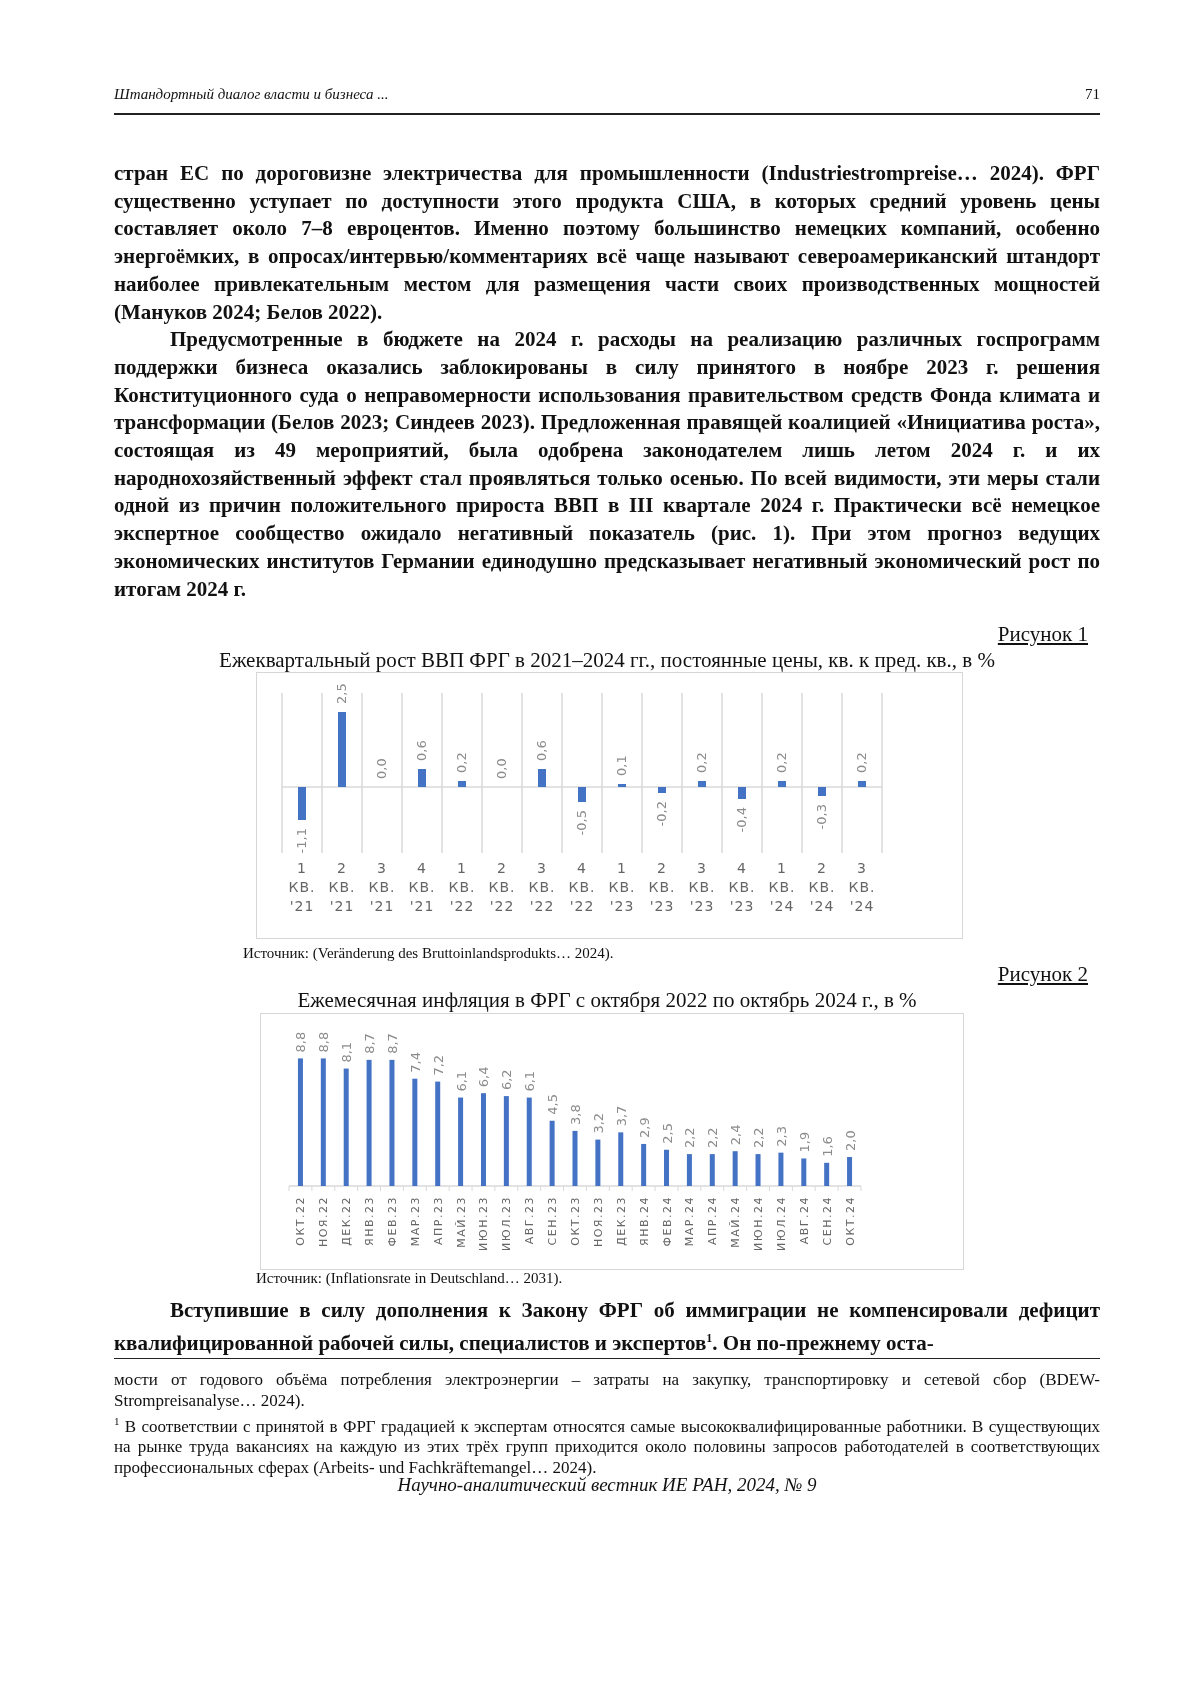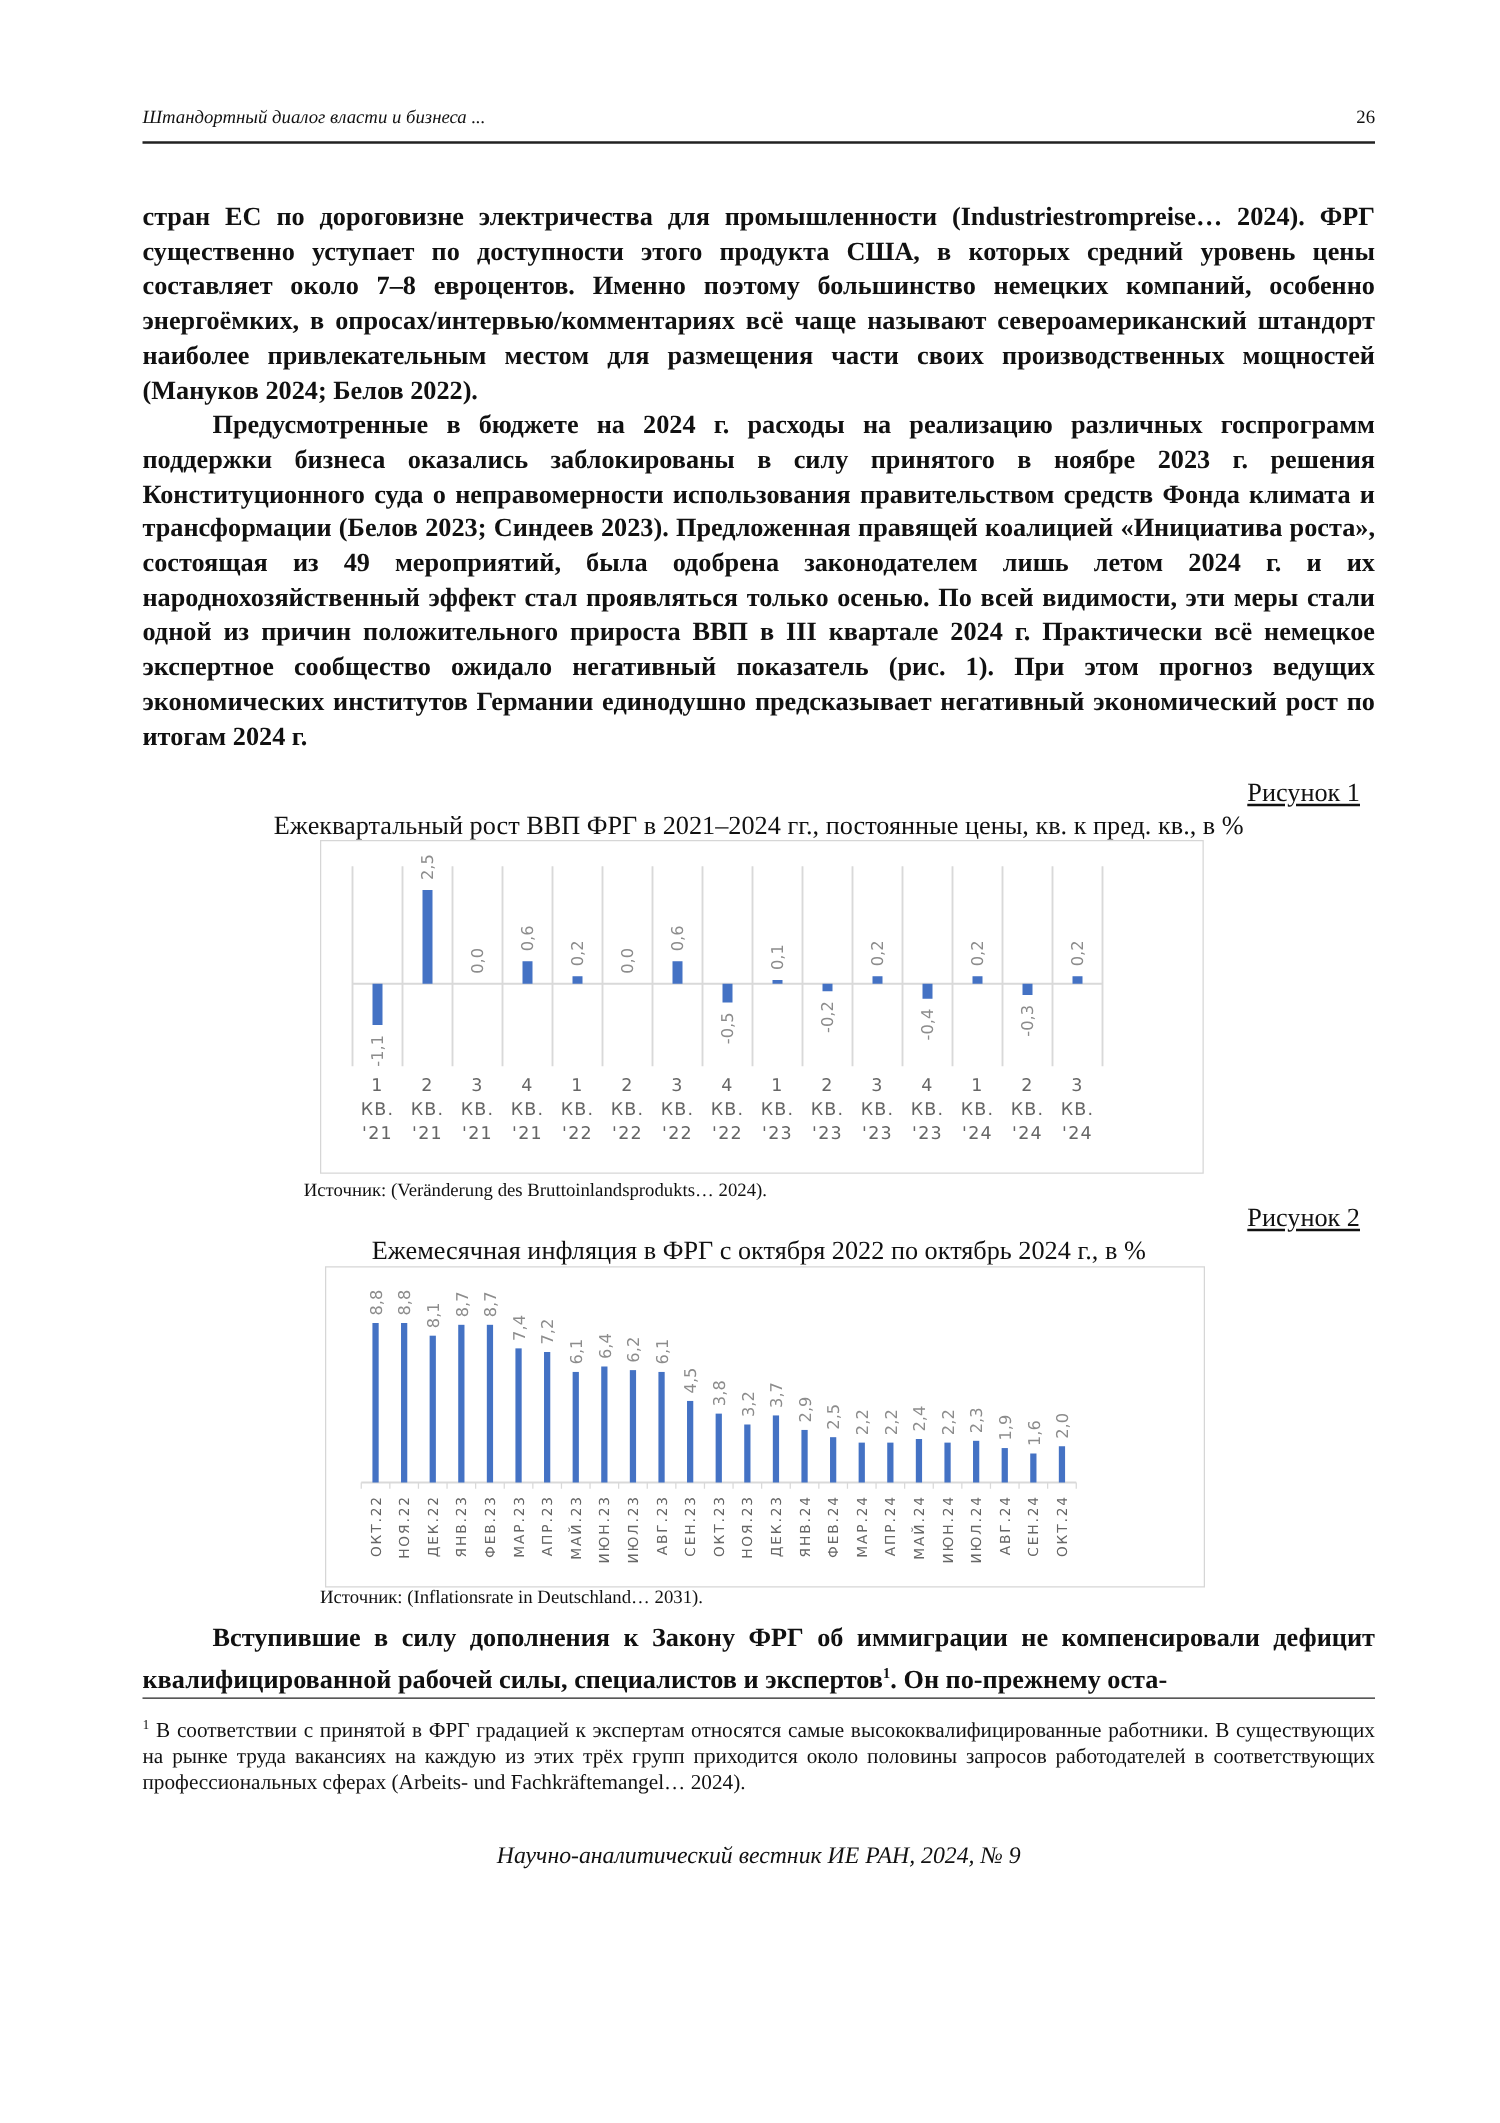--- a/index.html
+++ b/index.html
@@ -22,21 +22,21 @@
   .journal { position: absolute; left: 0; width: 986px; text-align: center; font-style: italic; font-size: 19px; }
   svg text { font-family: "DejaVu Sans", sans-serif; }
 </style>
 </head>
 <body>
 
 <div class="page">
 
   <div class="running-head">
     <span>Штандортный диалог власти и бизнеса ...</span>
-    <span class="pg">26</span>
+    <span class="pg">71</span>
   </div>
   <div class="head-rule"></div>
 
   <div class="body-text" style="top:160px;">
     <p>стран ЕС по дороговизне электричества для промышленности (Industriestrompreise… 2024). ФРГ существенно уступает по доступности этого продукта США, в которых средний уровень цены составляет около 7–8 евроцентов. Именно поэтому большинство немецких компаний, особенно энергоёмких, в опросах/интервью/комментариях всё чаще называют североамериканский штандорт наиболее привлекательным местом для размещения части своих производственных мощностей (Мануков 2024; Белов 2022).</p>
     <p class="indent">Предусмотренные в бюджете на 2024 г. расходы на реализацию различных госпрограмм поддержки бизнеса оказались заблокированы в силу принятого в ноябре 2023 г. решения Конституционного суда о неправомерности использования правительством средств Фонда климата и трансформации (Белов 2023; Синдеев 2023). Предложенная правящей коалицией «Инициатива роста», состоящая из 49 мероприятий, была одобрена законодателем лишь летом 2024 г. и их народнохозяйственный эффект стал проявляться только осенью. По всей видимости, эти меры стали одной из причин положительного прироста ВВП в III квартале 2024 г. Практически всё немецкое экспертное сообщество ожидало негативный показатель (рис. 1). При этом прогноз ведущих экономических институтов Германии единодушно предсказывает негативный экономический рост по итогам 2024 г.</p>
   </div>
 
   <div class="fig-label" style="top:622px;">Рисунок 1</div>
   <div class="fig-title" style="top:648px;">Ежеквартальный рост ВВП ФРГ в 2021–2024 гг., постоянные цены, кв. к пред. кв., в %</div>
@@ -325,17 +325,18 @@
       </svg>
   </div>
   <div class="source" style="left:142px; top:1270px;">Источник: (Inflationsrate in Deutschland… 2031).</div>
 
   <div class="body-text" style="top:1297px;">
     <p class="indent"><span>Вступившие в силу дополнения к Закону ФРГ об иммиграции не компенсировали дефицит квалифицированной рабочей силы, специалистов и экспертов</span><sup style="font-size:12px;">1</sup><span>. Он по-прежнему оста-</span></p>
   </div>
 
   <div class="footrule" style="top:1358px;"></div>
   <div class="footnotes" style="top:1370px;">
+    <p>мости от годового объёма потребления электроэнергии – затраты на закупку, транспортировку и сетевой сбор (BDEW-Strompreisanalyse… 2024).</p>
     <p><sup>1</sup><span> В соответствии с принятой в ФРГ градацией к экспертам относятся самые высококвалифицированные работники. В существующих на рынке труда вакансиях на каждую из этих трёх групп приходится около половины запросов работодателей в соответствующих профессиональных сферах (Arbeits- und Fachkräftemangel… 2024).</span></p>
   </div>
 
   <div class="journal" style="top:1474px;">Научно-аналитический вестник ИЕ РАН, 2024, № 9</div>
 </div>
 
 </body></html>

